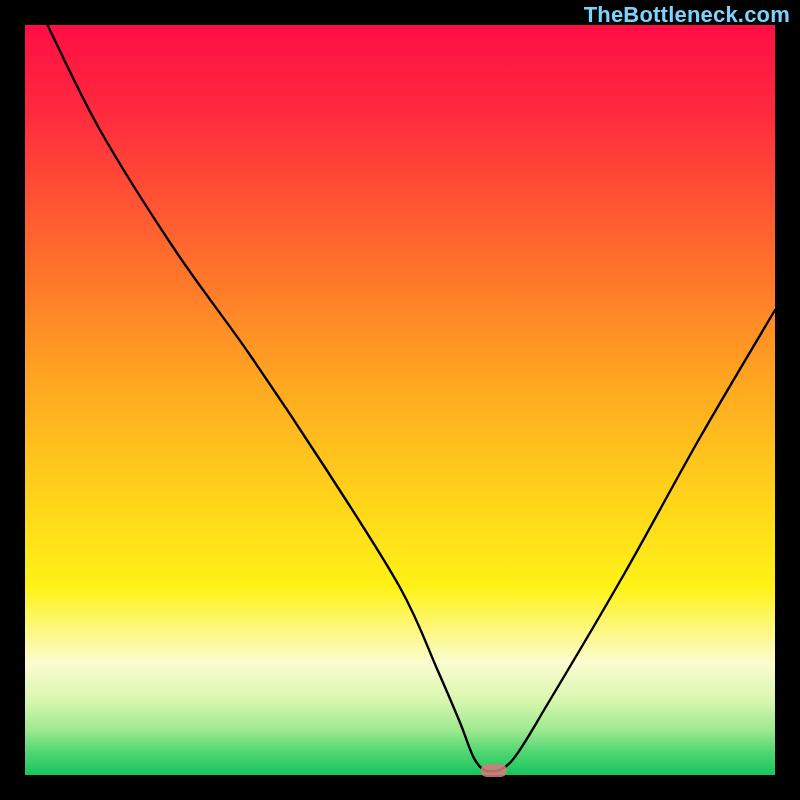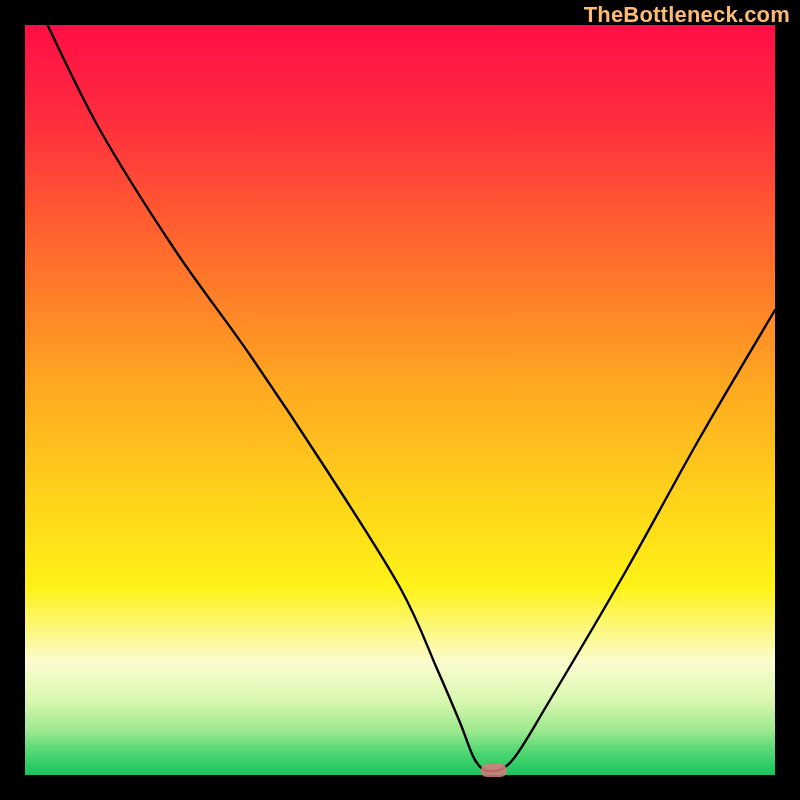--- a/index.html
+++ b/index.html
@@ -13,21 +13,21 @@
   }
   .container {
     position: relative;
     width: 800px;
     height: 800px;
   }
   .watermark {
     position: absolute;
     top: 2px;
     right: 10px;
-    color: #fdba74;
+    color: #7dd3fc;
     font-size: 22px;
     font-weight: bold;
     z-index: 10;
     letter-spacing: 0.2px;
   }
   svg {
     display: block;
   }
 </style>
 </head>

